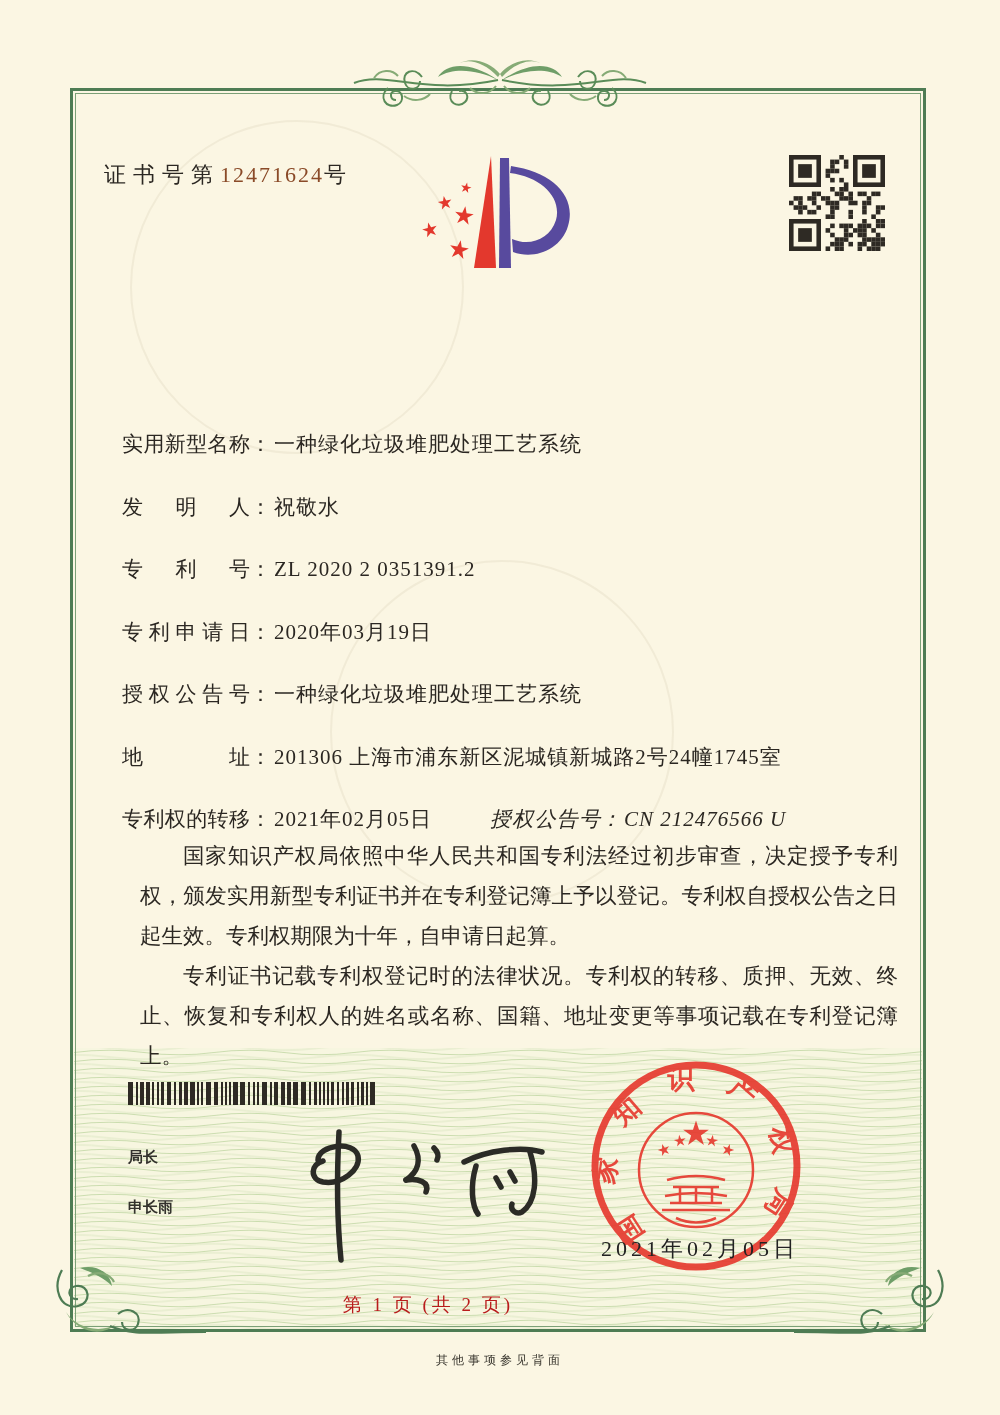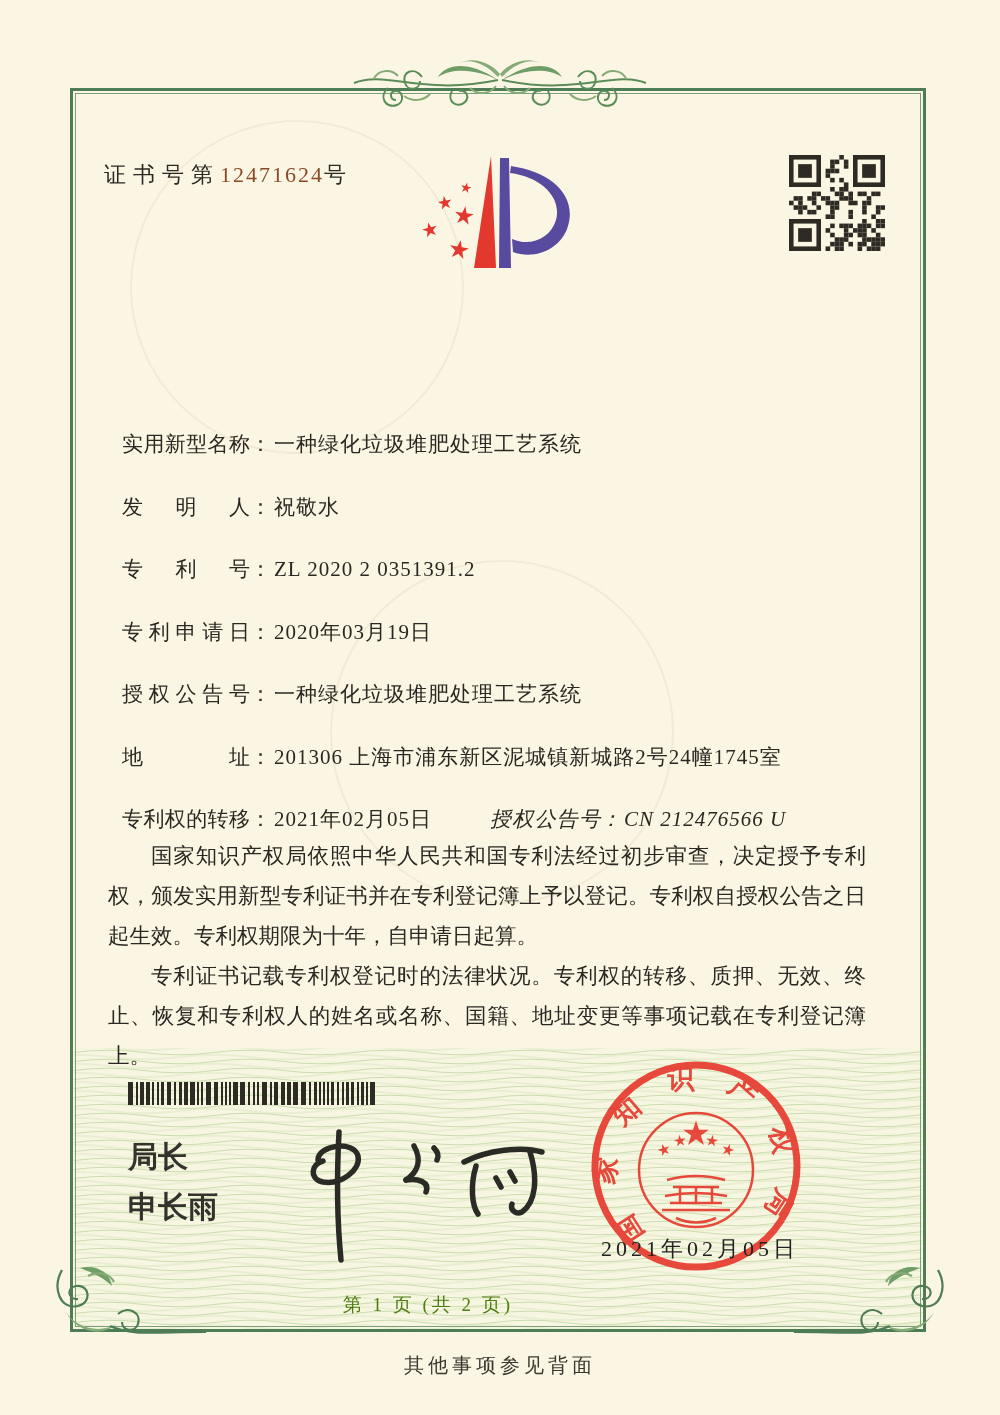--- a/index.html
+++ b/index.html
@@ -41,43 +41,43 @@
   .flabel{
     display:inline-block;width:128px;
     text-align:justify;text-align-last:justify;
     vertical-align:top;
   }
   .fcolon{display:inline-block;width:24px;}
   .fvalue{letter-spacing:1px;}
   .pair2{position:absolute;left:368px;top:0;font-style:italic;}
   
   .body-text{
-    position:absolute;left:108px;top:836px;width:758px;
+    position:absolute;left:140px;top:836px;width:758px;
     font-size:21.5px;line-height:40px;text-align:justify;
   }
   .body-text p{margin:0;text-indent:2em;}
   
   .band{position:absolute;left:74px;top:1048px;width:848px;height:281px;}
   .barcode{position:absolute;left:128px;top:1082px;}
   .director{position:absolute;left:128px;top:1132px;
     font-family:"Liberation Sans","DejaVu Sans",sans-serif;
-    font-size:30px;font-weight:700;color:#33322d;line-height:50px;}
+    font-size:15px;font-weight:700;color:#33322d;line-height:50px;}
   .signature{position:absolute;left:268px;top:1108px;}
   .seal{position:absolute;left:588px;top:1058px;}
   .seal-date{
     position:absolute;left:600px;top:1234px;width:200px;
     font-size:22px;letter-spacing:4px;color:#222;text-align:center;
   }
   .page-indicator{
     position:absolute;left:0;top:1292px;width:856px;text-align:center;
-    font-size:19px;letter-spacing:3px;color:#4d7c0f;
+    font-size:19px;letter-spacing:3px;color:#b91c1c;
   }
   .back-note{
     position:absolute;left:0;top:1352px;width:1000px;text-align:center;
-    font-size:20px;letter-spacing:4px;color:#3a372f;
+    font-size:12px;letter-spacing:4px;color:#3a372f;
   }
   .orn{position:absolute;}
 </style>
 </head>
 <body>
 
 <div class="page">
 
   <div class="wm" style="left:130px;top:120px;width:330px;height:330px;"></div>
   <div class="wm" style="left:330px;top:560px;width:340px;height:340px;"></div>

